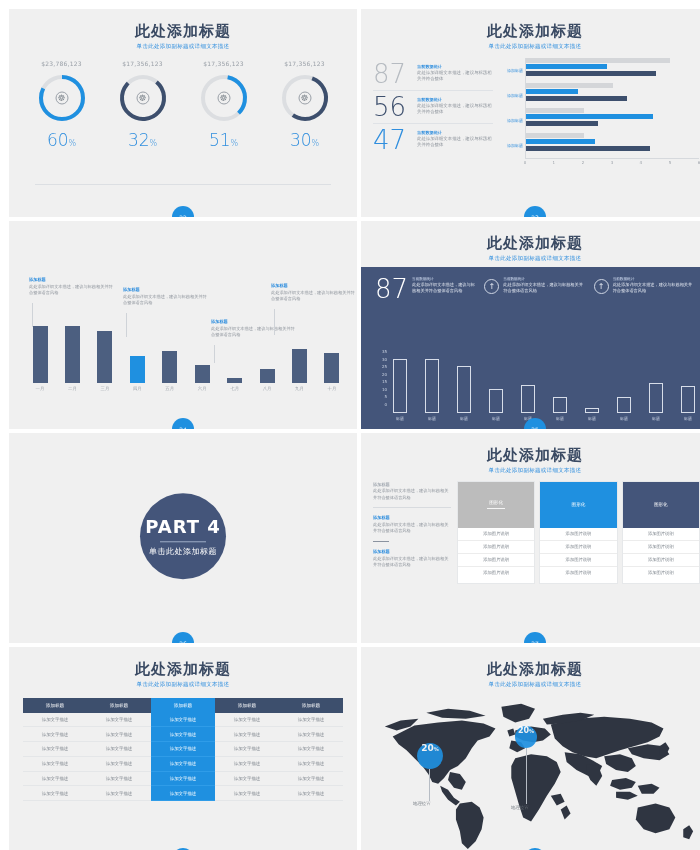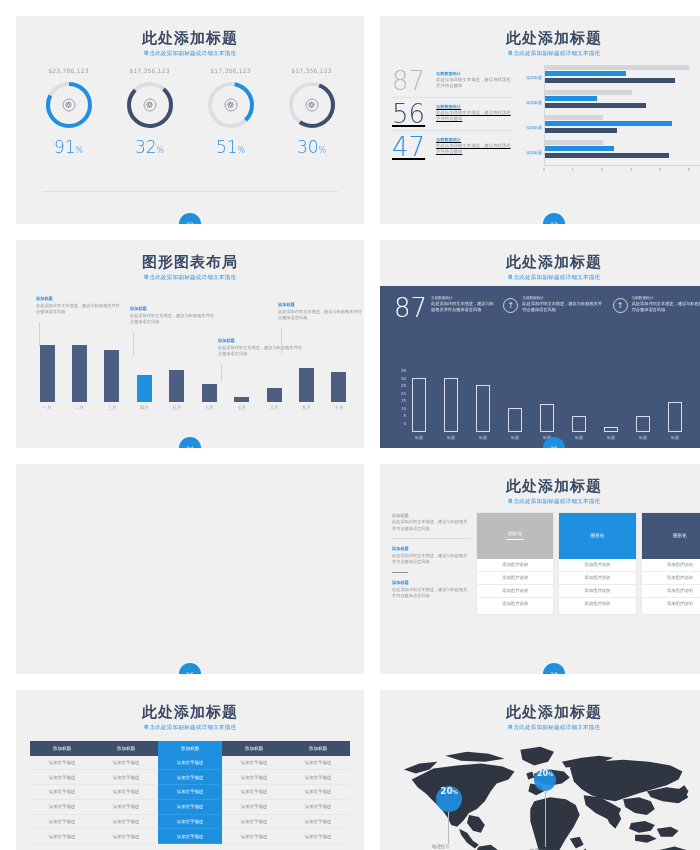--- a/index.html
+++ b/index.html
@@ -7,22 +7,22 @@
     width: 700px; height: 850px;
     background: #ffffff;
     font-family: "DejaVu Sans", "Liberation Sans", sans-serif;
     overflow: hidden;
   }
   .deck {
     width: 700px; height: 850px;
     display: grid;
     grid-template-columns: 348px 348px;
     grid-template-rows: 208px 208px 210px 212px;
-    gap: 16px;
-    padding: 16px;
+    gap: 4px;
+    padding: 9px;
     background: #ffffff;
   }
   .slide {
     position: relative;
     background: #f0f0f0;
     overflow: hidden;
   }
   .slide-inner { position: absolute; inset: 0; }
 
   
@@ -69,21 +69,21 @@
   .donut-pct em { font-style: normal; font-size: 8px; }
   .donut-baseline {
     position: absolute; left: 26px; right: 26px; bottom: 32px;
     height: 1px; background: #dcdfe3;
   }
 
   
   .s2-body { display: flex; padding: 8px 10px 0 12px; gap: 6px; }
   .s2-stats { width: 120px; }
   .s2-stat { display: flex; align-items: flex-start; padding: 3px 0; }
-  .s2-stat + .s2-stat { border-top: 1px solid #dfe2e6; text-decoration: underline; }
+  .s2-stat + .s2-stat { border-top: 1px solid #dfe2e6; }
   .s2-num {
     font-size: 26px; font-weight: 300; line-height: 1;
     width: 44px; flex: none;
   }
   .s2-n1 { color: #b6bbc1; }
   .s2-n2 { color: #3d4f6d; }
   .s2-n3 { color: #2f8ede; }
   .s2-txt { padding-top: 3px; }
   .s2-txt .lb { font-size: 4px; color: #2f8ede; font-weight: bold; letter-spacing: .2px; }
   .s2-txt .dc { font-size: 4.4px; color: #8e949c; line-height: 1.5; margin-top: 1px; }
@@ -238,21 +238,21 @@
 
         <div class="donut-cell">
           <div class="donut-amt">$23,786,123</div>
           <div class="donut-wrap">
             <svg viewBox="0 0 52 52" width="52" height="52">
               <circle cx="26" cy="26" r="21" fill="none" stroke="#dcdee1" stroke-width="4"></circle>
               <circle cx="26" cy="26" r="21" fill="none" stroke="#1f90e0" stroke-width="4" stroke-dasharray="108.2 131.9" stroke-linecap="butt" transform="rotate(-90 26 26)"></circle>
             </svg>
             <div class="globe">☸</div>
           </div>
-          <div class="donut-pct"><span>91</span><em>%</em></div>
+          <div class="donut-pct"><span>60</span><em>%</em></div>
         </div>
 
         <div class="donut-cell">
           <div class="donut-amt">$17,356,123</div>
           <div class="donut-wrap">
             <svg viewBox="0 0 52 52" width="52" height="52">
               <circle cx="26" cy="26" r="21" fill="none" stroke="#dcdee1" stroke-width="4"></circle>
               <circle cx="26" cy="26" r="21" fill="none" stroke="#3d4f6d" stroke-width="4" stroke-dasharray="100.3 139.8" stroke-linecap="butt" transform="rotate(-50 26 26)"></circle>
             </svg>
             <div class="globe">☸</div>
@@ -358,24 +358,20 @@
             <span style="left:100%">6</span>
           </div>
         </div>
       </div>
       <div class="pagenum">23</div>
     </div>
   </div>
 
   <div class="slide">
     <div class="slide-inner">
-      <div class="hdr">
-        <div class="t">图形图表布局</div>
-        <div class="s">单击此处添加副标题或详细文本描述</div>
-      </div>
       <div class="s3-area">
         <div class="callout" style="left:20px; top:56px;">
           <div class="lb">添加标题</div>
           <div class="dc">此处添加详细文本描述，建议与标题相关并符合整体语言风格</div>
           <div class="stem" style="top:26px; height:24px;"></div>
         </div>
         <div class="callout" style="left:114px; top:66px;">
           <div class="lb">添加标题</div>
           <div class="dc">此处添加详细文本描述，建议与标题相关并符合整体语言风格</div>
           <div class="stem" style="top:26px; height:24px;"></div>
@@ -523,20 +519,25 @@
             </div>
           </div>
         </div>
       </div>
       <div class="pagenum">25</div>
     </div>
   </div>
 
   <div class="slide">
     <div class="slide-inner">
+      <div class="part-circle">
+        <div class="p1">PART 4</div>
+        <div class="rule"></div>
+        <div class="p2">单击此处添加标题</div>
+      </div>
       <div class="pagenum">26</div>
     </div>
   </div>
 
   <div class="slide">
     <div class="slide-inner">
       <div class="hdr">
         <div class="t">此处添加标题</div>
         <div class="s">单击此处添加副标题或详细文本描述</div>
       </div>

